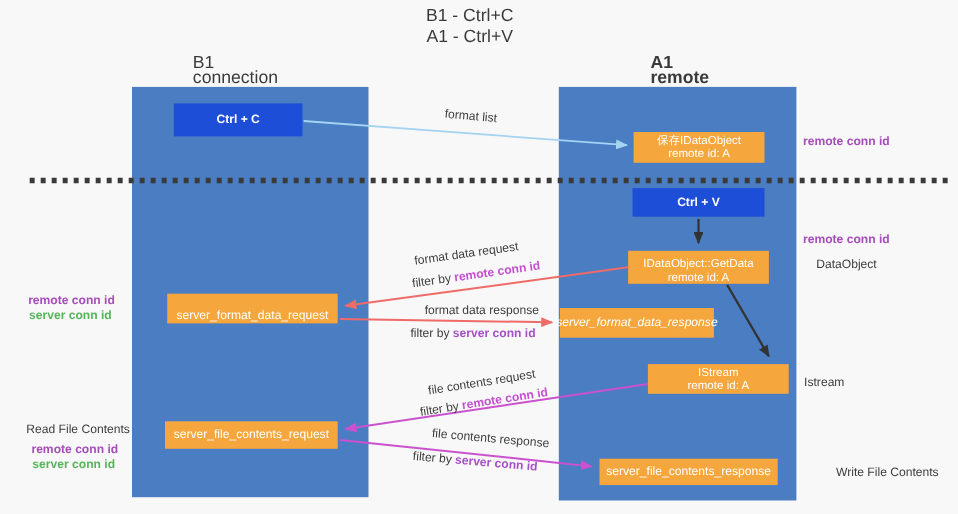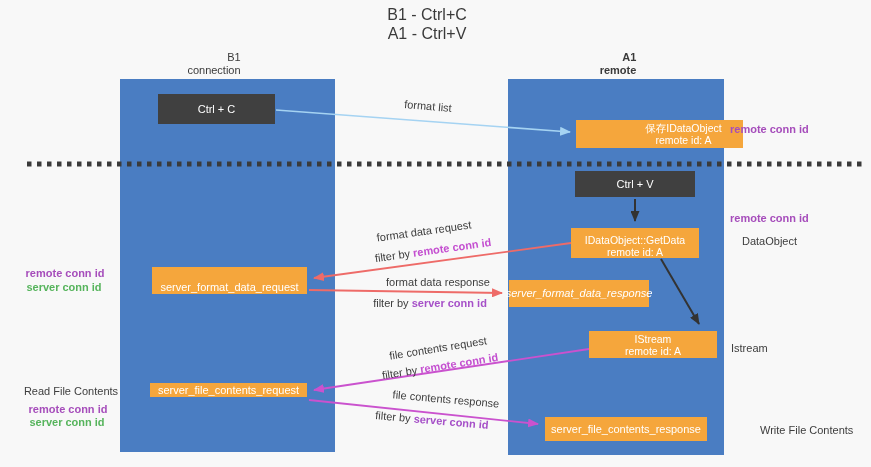--- a/index.html
+++ b/index.html
@@ -5,31 +5,31 @@
   html,body{margin:0;padding:0;}
   .canvas{
     position:relative;width:871px;height:467px;background:#f8f8f8;
     font-family:"Liberation Sans",sans-serif;overflow:hidden;color:#3d3d3d;
   }
   .title{
     position:absolute;left:427px;top:24px;transform:translate(-50%,-50%);
     text-align:center;font-size:16px;line-height:19px;color:#3a3a3a;white-space:nowrap;
   }
   .ll-header{
-    position:absolute;transform:translate(-50%,-50%);text-align:right;
-    font-size:11px;line-height:13px;color:#3a3a3a;white-space:nowrap;
+    position:absolute;transform:translate(-50%,-50%);text-align:left;
+    font-size:16px;line-height:13px;color:#3a3a3a;white-space:nowrap;
   }
   .lifeline{position:absolute;background:#4a7dc2;}
   .node{
     position:absolute;display:flex;flex-direction:column;align-items:center;
     justify-content:center;color:#fff;font-size:11px;line-height:13px;
     text-align:center;white-space:nowrap;
   }
   .node.orange{background:#f5a63c;}
-  .node.green{background:#404040;}
+  .node.green{background:#1d4ed8;font-weight:bold;}
   .lbl{position:absolute;font-size:11px;color:#3d3d3d;white-space:nowrap;}
   .ctr{transform:translate(-50%,-50%);}
   .purple{color:#a64dbb;font-weight:bold;}
   .magenta{color:#c44fd0;font-weight:bold;}
   .violet{color:#a650c8;font-weight:bold;}
   .greentxt{color:#56b45c;font-weight:bold;}
   svg.overlay{position:absolute;left:0;top:0;pointer-events:none;}
 </style>
 </head>
 <body>
@@ -49,42 +49,42 @@
     <div>A1</div>
     <div>remote</div>
   </div>
 
   <div class="lifeline" style="left:120px;top:79px;width:215px;height:373px;"></div>
   <div class="lifeline" style="left:508px;top:79px;width:216px;height:376px;"></div>
 
   <div class="node green" style="left:158px;top:94px;width:117px;height:30px;">
     <div>Ctrl + C</div>
   </div>
-  <div class="node orange" style="left:576px;top:120px;width:119px;height:28px;font-size:10.5px;line-height:12px;padding-left:48px;">
+  <div class="node orange" style="left:576px;top:120px;width:119px;height:28px;font-size:10.5px;line-height:12px;">
     <div>保存IDataObject</div>
     <div>remote id: A</div>
   </div>
   <div class="node green" style="left:575px;top:171px;width:120px;height:26px;">
     <div>Ctrl + V</div>
   </div>
   <div class="node orange" style="left:571px;top:228px;width:128px;height:30px;font-size:10.5px;line-height:12px;justify-content:flex-end;">
     <div>IDataObject::GetData</div>
     <div>remote id: A</div>
   </div>
   <div class="node orange" style="left:152px;top:267px;width:155px;height:27px;justify-content:flex-end;">
     <div>server_format_data_request</div>
   </div>
   <div class="node orange" style="left:509px;top:280px;width:140px;height:27px;font-style:italic;">
     <div>server_format_data_response</div>
   </div>
   <div class="node orange" style="left:589px;top:331px;width:128px;height:27px;font-size:10.5px;line-height:12px;">
     <div>IStream</div>
     <div>remote id: A</div>
   </div>
-  <div class="node orange" style="left:150px;top:383px;width:157px;height:14px;">
+  <div class="node orange" style="left:150px;top:383px;width:157px;height:25px;">
     <div>server_file_contents_request</div>
   </div>
   <div class="node orange" style="left:545px;top:417px;width:162px;height:24px;">
     <div>server_file_contents_response</div>
   </div>
 
   <svg class="overlay" width="871" height="467" viewBox="0 0 871 467">
     <defs>
       <marker id="mblue" markerUnits="userSpaceOnUse" markerWidth="11" markerHeight="9" refX="10" refY="4.5" orient="auto">
         <path d="M0,0 L11,4.5 L0,9 z" fill="#a5d3f2"></path>

